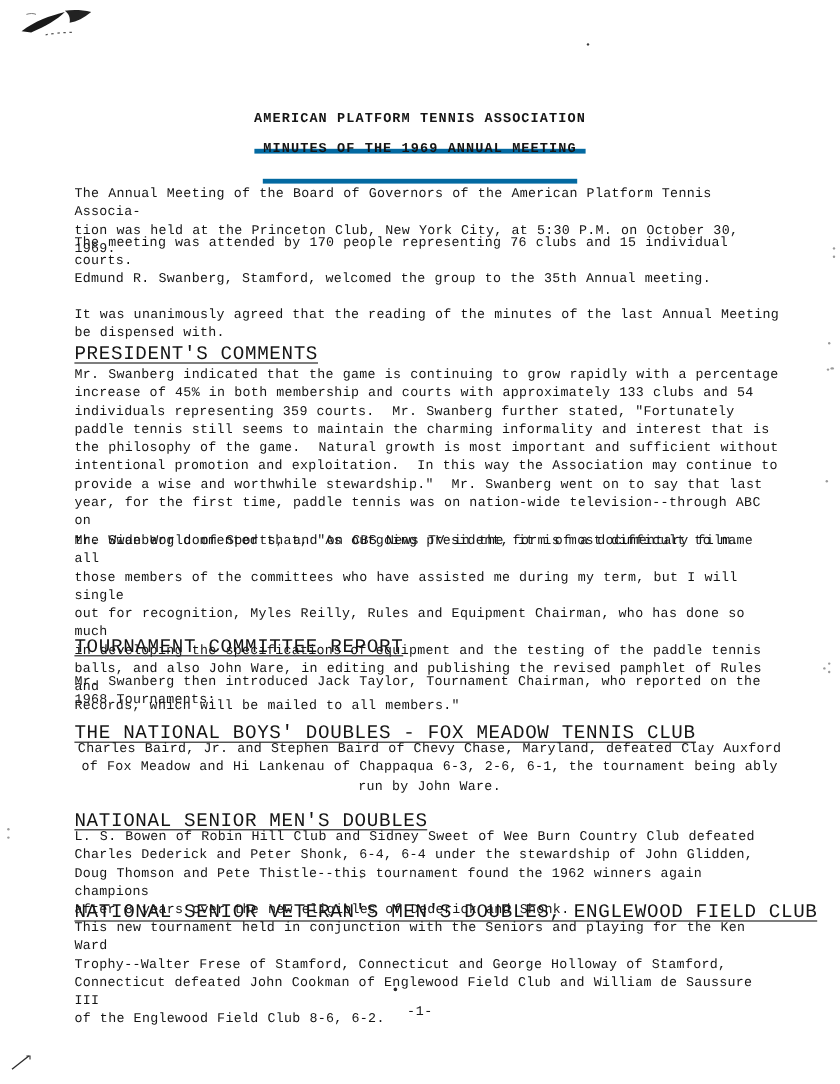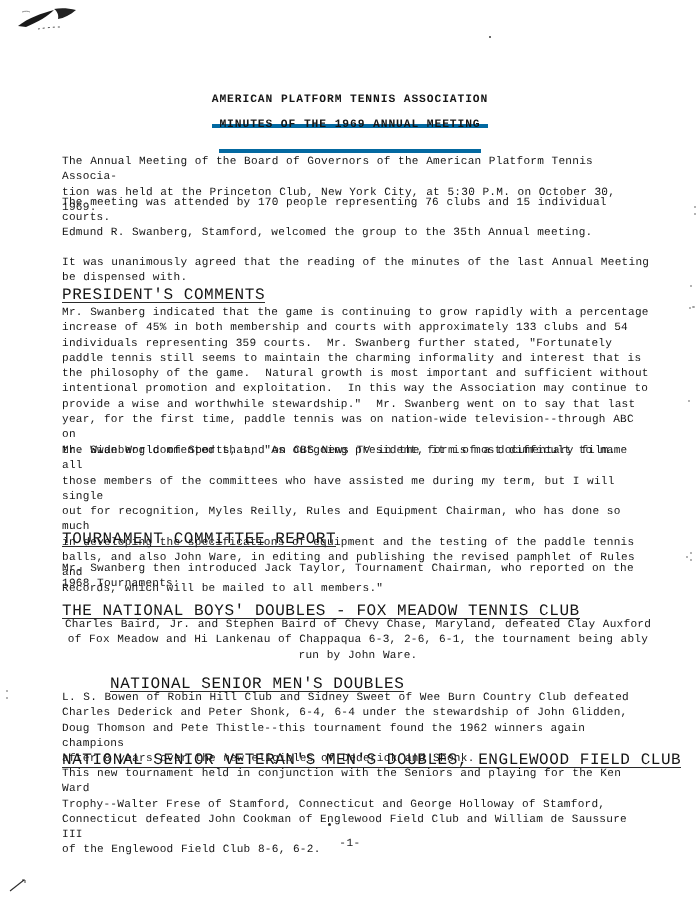--- a/index.html
+++ b/index.html
@@ -186,21 +186,21 @@
 
     <div class="body-block" style="top:562px;">Mr. Swanberg then introduced Jack Taylor, Tournament Chairman, who reported on the
 1968 Tournaments:</div>
 
     <div class="section-head" style="top:604px;"><span class="hd">THE NATIONAL BOYS' DOUBLES - FOX MEADOW TENNIS CLUB</span></div>
 
     <div class="body-block" style="top:618px;text-align:center;">Charles Baird, Jr. and Stephen Baird of Chevy Chase, Maryland, defeated Clay Auxford
 of Fox Meadow and Hi Lankenau of Chappaqua 6-3, 2-6, 6-1, the tournament being ably
 run by John Ware.</div>
 
-    <div class="section-head" style="top:677px;margin-left:48px;"><span class="hd">NATIONAL SENIOR MEN'S DOUBLES</span></div>
+    <div class="section-head" style="top:677px;"><span class="hd">NATIONAL SENIOR MEN'S DOUBLES</span></div>
 
     <div class="body-block" style="top:691px;">L. S. Bowen of Robin Hill Club and Sidney Sweet of Wee Burn Country Club defeated
 Charles Dederick and Peter Shonk, 6-4, 6-4 under the stewardship of John Glidden,
 Doug Thomson and Pete Thistle--this tournament found the 1962 winners again champions
 after 8 years over the new eligibles of Dederick and Shonk.</div>
 
     <div class="section-head" style="top:753px;text-align:right;"><span class="hd">NATIONAL SENIOR VETERAN'S MEN'S DOUBLES, ENGLEWOOD FIELD CLUB</span></div>
 
     <div class="body-block" style="top:767px;">This new tournament held in conjunction with the Seniors and playing for the Ken Ward
 Trophy--Walter Frese of Stamford, Connecticut and George Holloway of Stamford,

